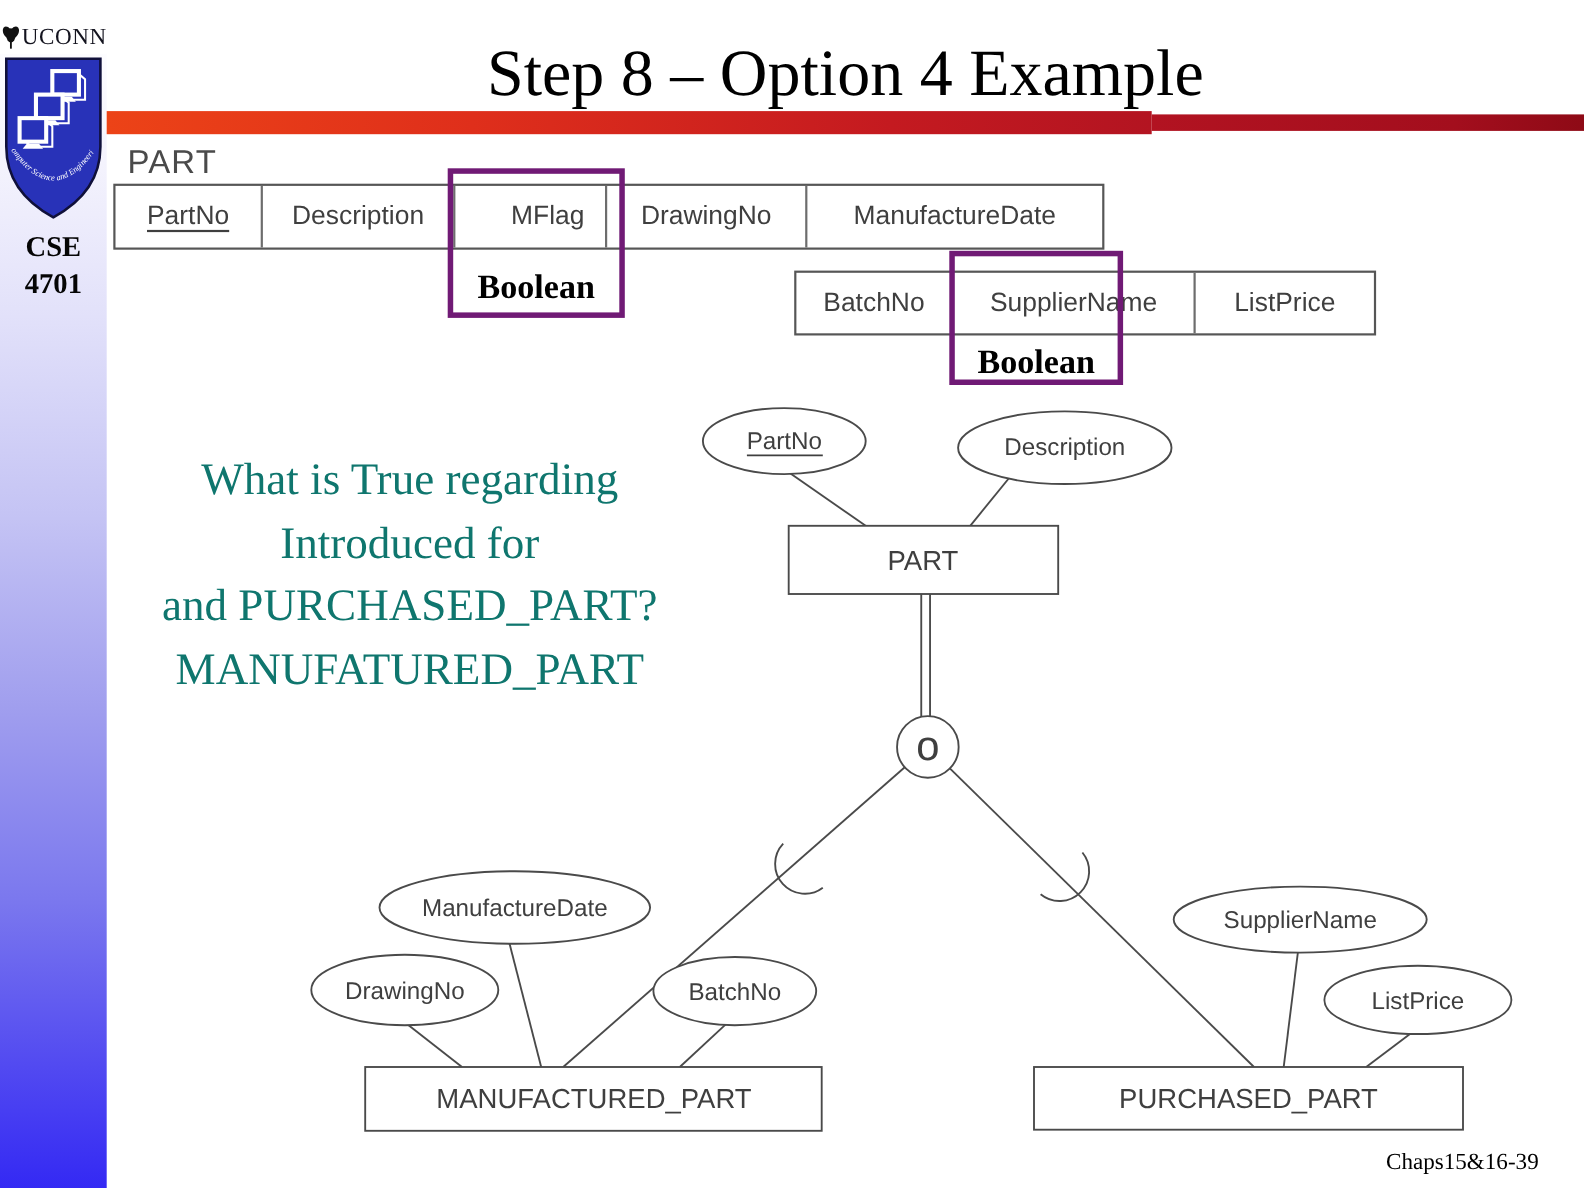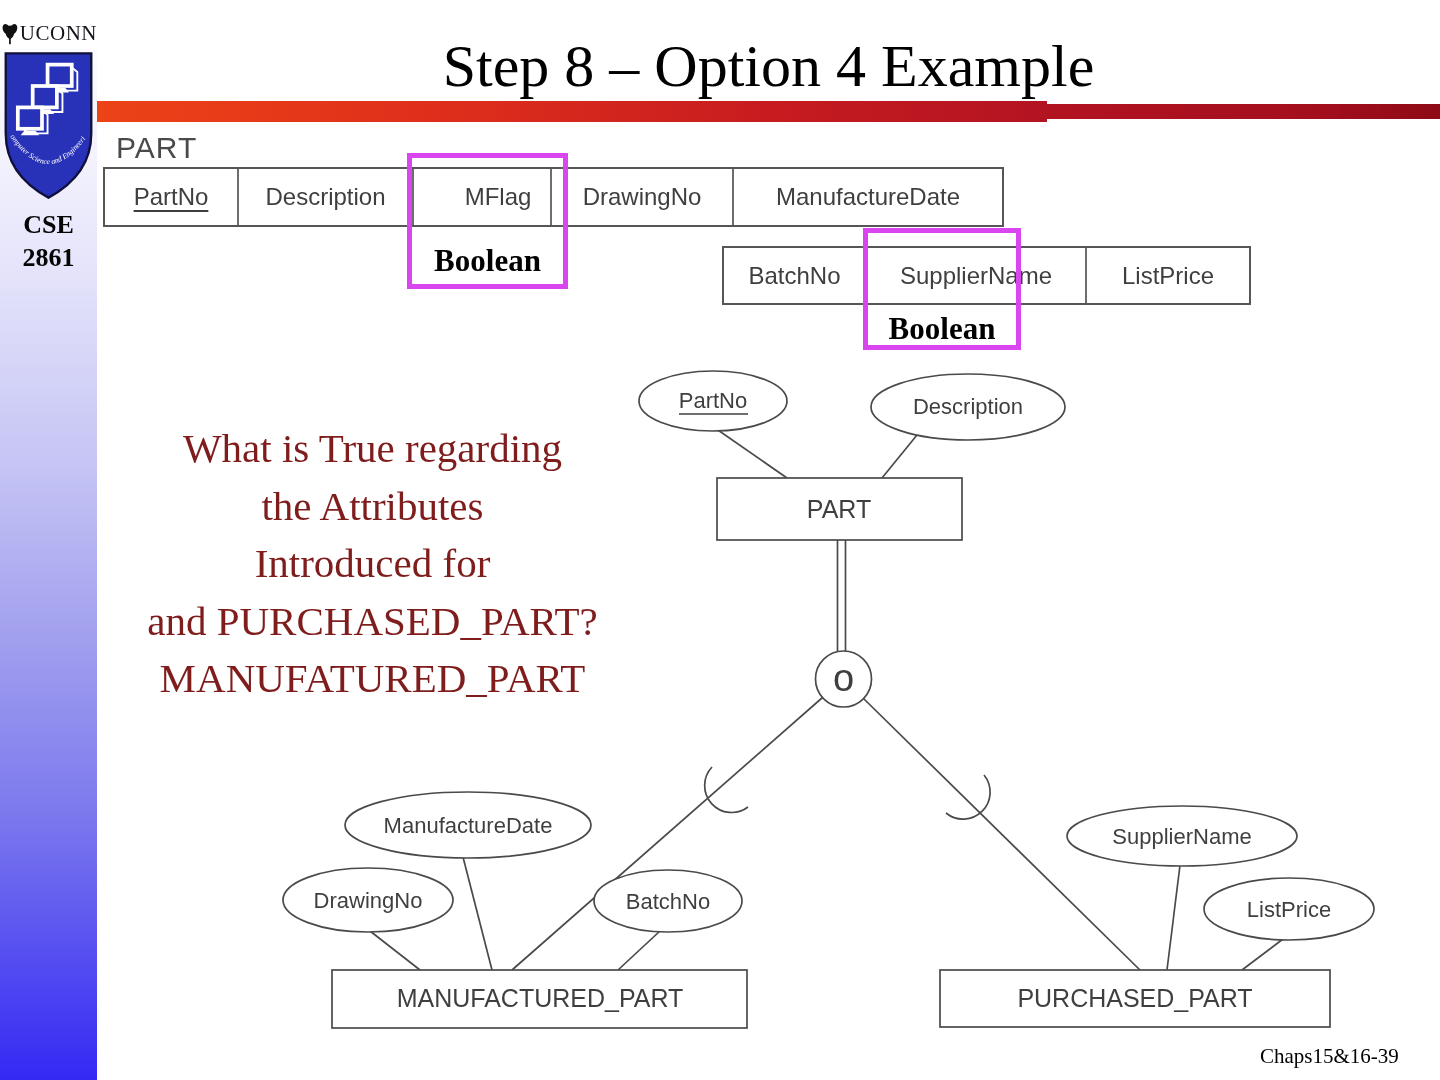--- a/index.html
+++ b/index.html
@@ -35,31 +35,31 @@
   .table1 { left:103px; top:167px; height:60px; }
   .table2 { left:722px; top:246px; height:59px; }
   .cell { display:flex; align-items:center; justify-content:center;
     font-size:24px; color:#3f3f3f; border-right:2px solid #6d6d6d; }
   .cell:last-child { border-right:none; }
   .t1c1{width:134px;} .t1c2{width:175px;} .t1c3{width:138px;padding-left:32px;} .t1c4{width:182px;} .t1c5{width:268px;}
   .t2c1{width:143px;} .t2c2{width:130px;} .t2c3{width:220px;} .t2c4{width:162px;}
   .key { text-decoration:underline; text-underline-offset:5px; }
 
   
-  .bool-box { position:absolute; border:5px solid #d946ef; background:transparent; }
+  .bool-box { position:absolute; border:5px solid #701a75; background:transparent; }
   .bool1 { left:407px; top:153px; width:161px; height:136px; }
   .bool2 { left:863px; top:228px; width:158px; height:122px; }
   .bool-box span { position:absolute; left:0; right:0; text-align:center;
     font-family:"Liberation Serif", serif; font-weight:bold; font-size:31px; color:#000; }
   .bool1 span { bottom:5px; }
   .bool2 span { bottom:-2px; }
 
   
   .question { position:absolute; left:95px; top:407px; width:555px; text-align:center;
-    font-family:"Liberation Serif", serif; font-size:41px; line-height:57.5px; color:#7f1d1d;margin-top:13px; }
+    font-family:"Liberation Serif", serif; font-size:41px; line-height:57.5px; color:#0f766e; }
 
   
   .diagram { position:absolute; left:0; top:0; width:1440px; height:1080px; pointer-events:none; }
   .diagram .shape { fill:#ffffff; stroke:#4a4a4a; stroke-width:1.7; }
   .diagram .wire  { stroke:#4a4a4a; stroke-width:1.7; fill:none; }
   .diagram text { font-family:"Liberation Sans", sans-serif; fill:#3f3f3f; }
   .attr-label { font-size:22px; text-anchor:middle; }
   .ent-label  { font-size:25px; text-anchor:middle; }
 
   
@@ -105,21 +105,21 @@
         </g>
         <path id="shield-arc" d="M 9,92 Q 50,150 91,92" fill="none" stroke="none"></path>
         <text font-size="8.2" fill="#ffffff" font-style="italic" font-family="Liberation Serif, serif">
           <textPath href="#shield-arc" startOffset="50%" text-anchor="middle">Computer Science and Engineering</textPath>
         </text>
       </svg>
     </div>
 
     <div class="course">
       <div>CSE</div>
-      <div>2861</div>
+      <div>4701</div>
     </div>
   </aside>
 
   <h1 class="title">Step 8 – Option 4 Example</h1>
   <div class="redbar-main"></div>
   <div class="redbar-thin"></div>
 
   <div class="part-label">PART</div>
   <div class="rel-table table1">
     <div class="cell t1c1 key">PartNo</div>
@@ -137,21 +137,20 @@
 
   <div class="bool-box bool1">
     <span>Boolean</span>
   </div>
   <div class="bool-box bool2">
     <span>Boolean</span>
   </div>
 
   <div class="question">
     <div>What is True regarding</div>
-    <div>the Attributes</div>
     <div>Introduced for</div>
     <div>and PURCHASED_PART?</div>
     <div>MANUFATURED_PART</div>
   </div>
 
   <svg class="diagram" viewBox="0 0 1440 1080">
 
     <line class="wire" x1="715" y1="428" x2="787" y2="478"></line>
     <line class="wire" x1="917" y1="435" x2="882" y2="478"></line>
     <line class="wire" x1="837.5" y1="540" x2="837.5" y2="652"></line>

